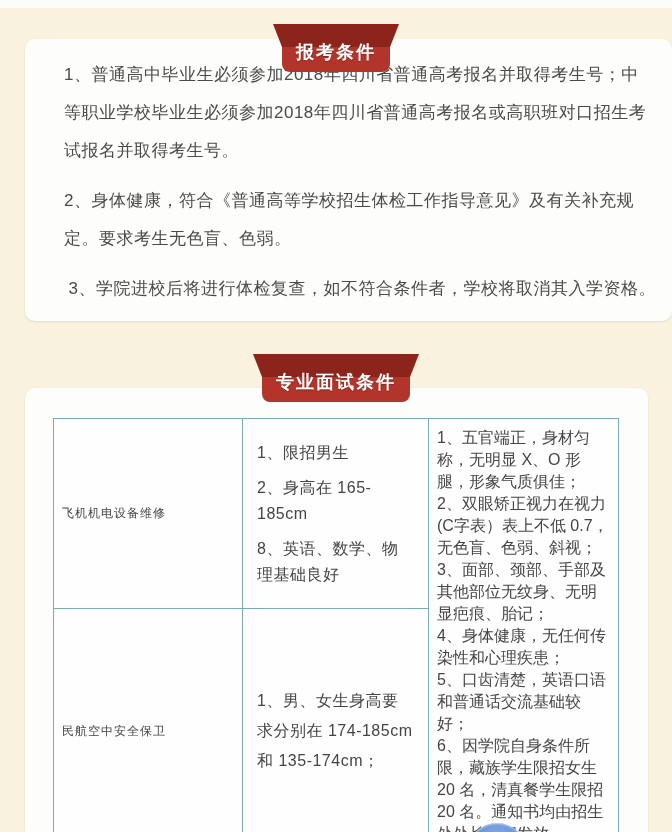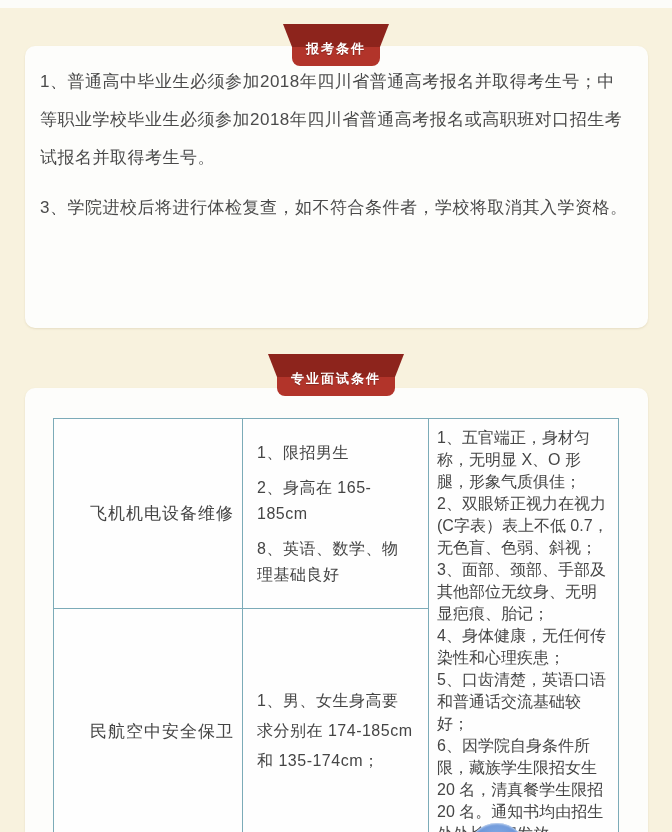--- a/index.html
+++ b/index.html
@@ -16,30 +16,30 @@
     position: absolute; left: 0; top: 0; width: 672px; height: 8px;
     background: #fcfcf9;
   }
 
   .card {
     position: absolute; left: 25px; width: 623px;
     background: #fdfdfb;
     border-radius: 10px;
     box-shadow: 0 1px 2px rgba(180,165,120,0.25);
   }
-  .card1 { top: 46px; height: 282px; }
+  .card1 { top: 39px; height: 282px; padding-left: 24px; }
   .card2 { top: 388px; height: 444px; border-radius: 10px 10px 0 0; }
 
   
   .ribbon {
     position: absolute; left: 50%; transform: translateX(-50%);
     background: #b2342a;
     color: #ffffff;
     font-weight: bold;
-    font-size: 13px;
+    font-size: 18px;
     letter-spacing: 2px;
     padding: 7px 14px 8px;
     border-radius: 8px;
     z-index: 3;
     white-space: nowrap;
     text-shadow: 0 1px 1px rgba(0,0,0,0.25);
   }
   .ribbon::before {
     content: "";
     position: absolute;
@@ -52,39 +52,39 @@
   .ribbon2 { top: 363px; }
 
   .card1 .body-text {
     padding: 17px 16px 10px 15px;
     font-size: 17px;
     line-height: 38px;
     color: #4a4a4a;
     letter-spacing: 0.5px;
   }
   .card1 .body-text p { margin: 0 0 12px 0; }
-  .card1 .body-text p:last-child { margin-bottom: 0; }
+  .card1 .body-text p:last-child { margin-bottom: 0; text-align: right; }
 
   
   table.interview {
     position: absolute; left: 28px; top: 30px;
     width: 565px; height: 407px;
     border-collapse: collapse;
     table-layout: fixed;
     background: #fefefe;
   }
   table.interview td {
     border: 1px solid #7cabb8;
     color: #454545;
     vertical-align: middle;
     padding: 8px;
   }
   td.major-cell {
-    text-align: right;
-    font-size: 17px;
+    text-align: left;
+    font-size: 12px;
     letter-spacing: 1px;
   }
   td.req-cell {
     border-left: 1px dotted #555 !important;
     font-size: 16px;
     padding: 6px 6px 6px 10px;
   }
   td.req-cell p { margin: 9px 6px; line-height: 26px; letter-spacing: 0.5px; }
   td.req-cell.single p { line-height: 30px; }
   td.shared-cell {
@@ -116,20 +116,21 @@
 
   <div class="top-strip"></div>
 
   <div class="ribbon ribbon1">
     <span>报考条件</span>
   </div>
 
   <div class="card card1">
     <div class="body-text">
       <p>1、普通高中毕业生必须参加2018年四川省普通高考报名并取得考生号；中等职业学校毕业生必须参加2018年四川省普通高考报名或高职班对口招生考试报名并取得考生号。</p>
+      <p>2、身体健康，符合《普通高等学校招生体检工作指导意见》及有关补充规定。要求考生无色盲、色弱。</p>
       <p>3、学院进校后将进行体检复查，如不符合条件者，学校将取消其入学资格。</p>
     </div>
   </div>
 
   <div class="ribbon ribbon2">
     <span>专业面试条件</span>
   </div>
 
   <div class="card card2">
     <table class="interview">

